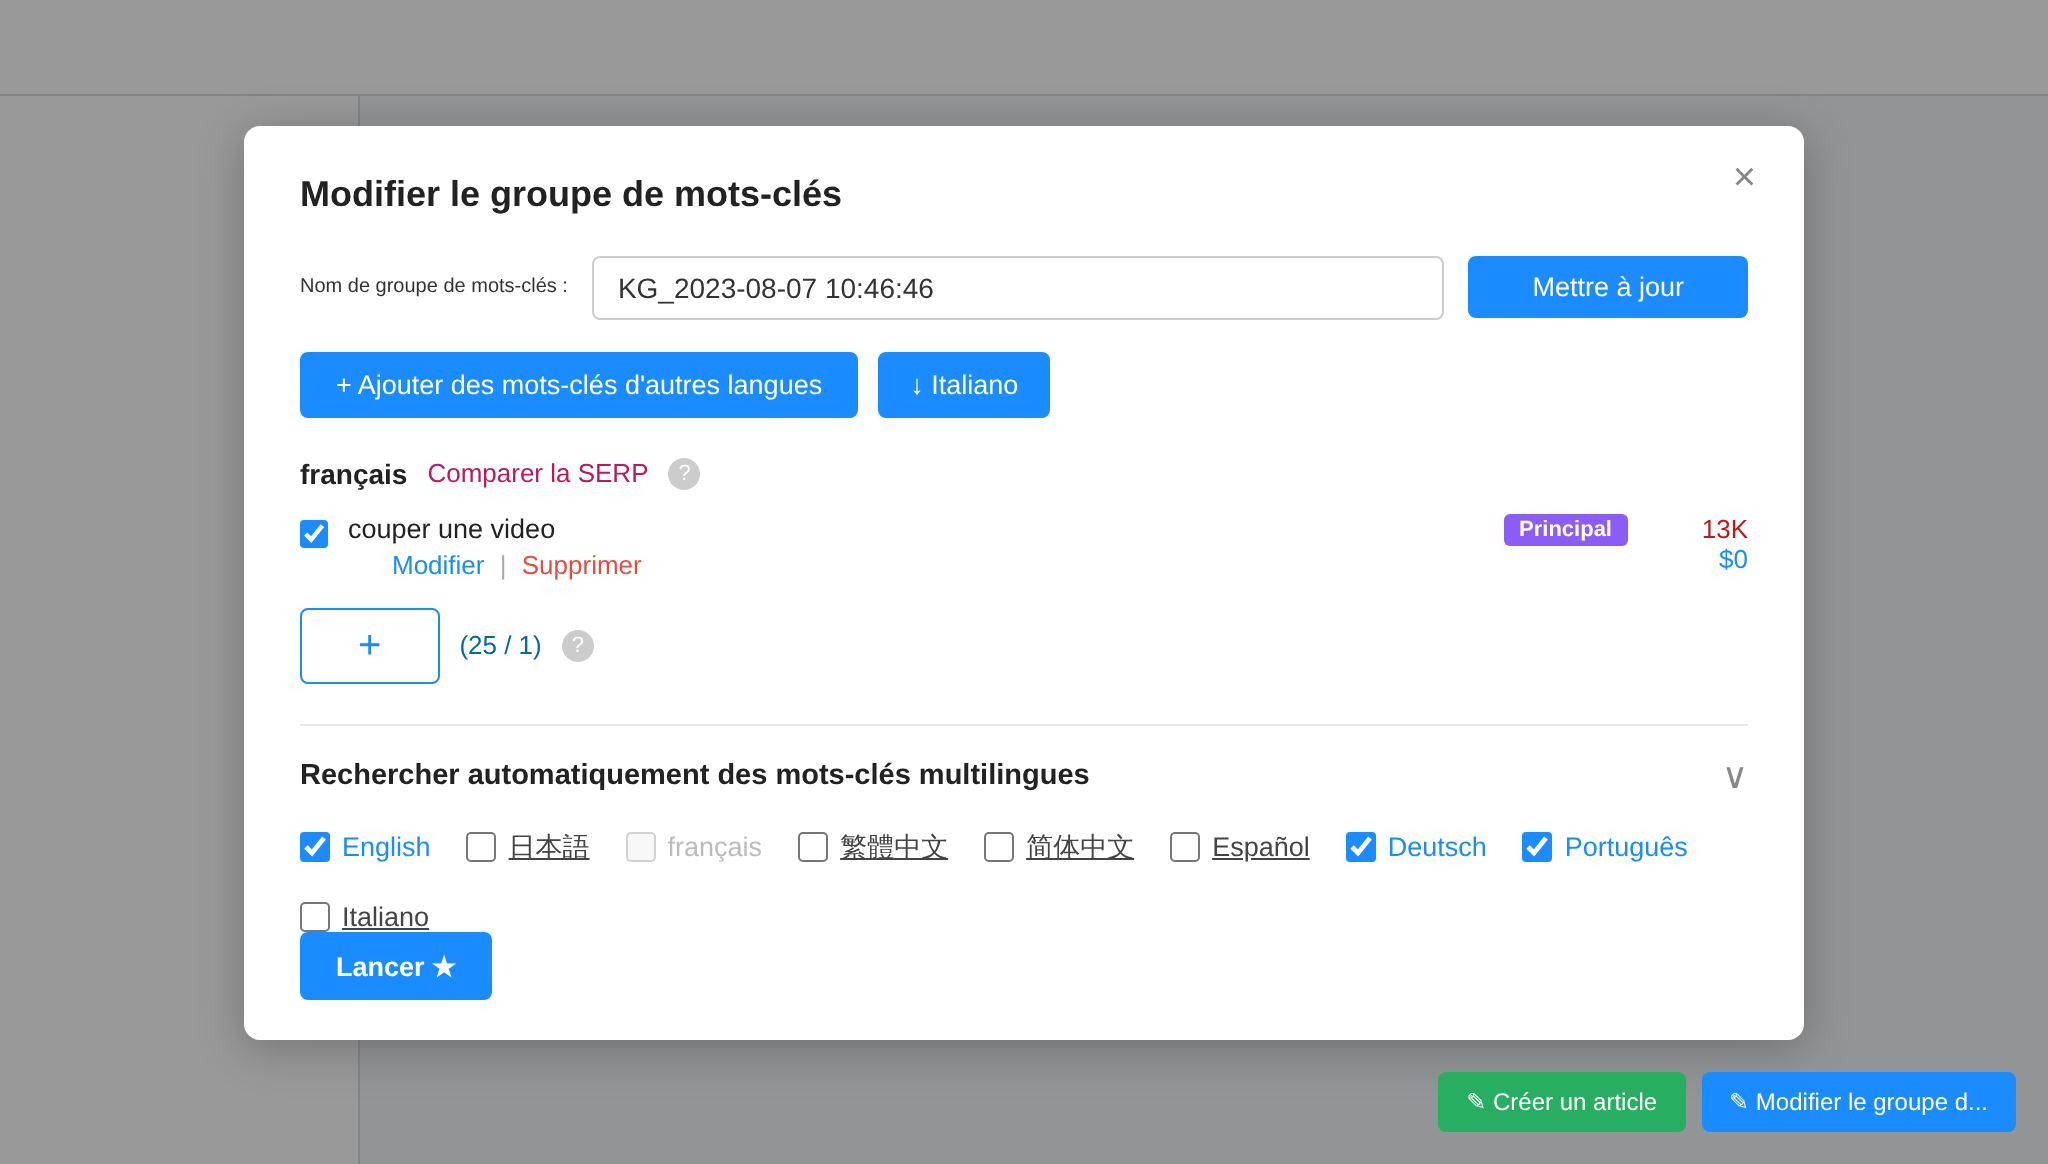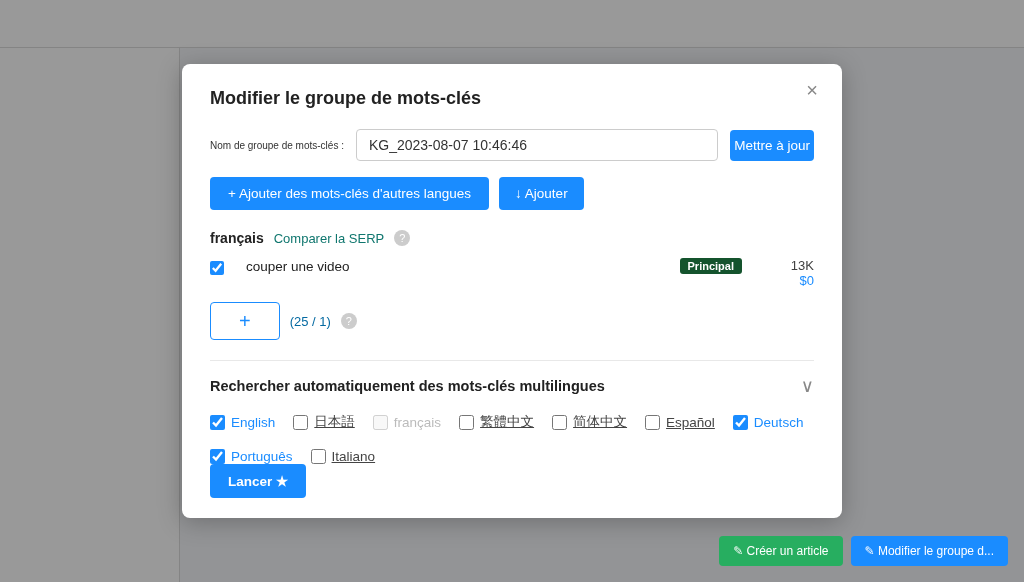--- a/index.html
+++ b/index.html
@@ -19,21 +19,21 @@
       top: 0; left: 0; right: 0; bottom: 0;
       background: rgba(0,0,0,0.4);
       display: flex;
       align-items: center;
       justify-content: center;
     }
 
     .modal {
       background: #fff;
       border-radius: 8px;
-      width: 660px;
+      width: 780px;
       max-height: 540px;
       box-shadow: 0 4px 24px rgba(0,0,0,0.25);
       position: relative;
       padding: 24px 28px 20px 28px;
       overflow-y: auto;
     }
 
     .modal-title {
       font-size: 18px;
       font-weight: 600;
@@ -76,21 +76,21 @@
       font-size: 14px;
       color: #333;
       outline: none;
     }
 
     .btn-primary {
       background: #1a8cff;
       color: #fff;
       border: none;
       border-radius: 4px;
-      padding: 8px 4px;
+      padding: 8px 32px;
       font-size: 13.5px;
       cursor: pointer;
       white-space: nowrap;
       font-weight: 500;
     }
 
     .action-row {
       display: flex;
       gap: 10px;
       margin-bottom: 20px;
@@ -133,21 +133,21 @@
     }
 
     .lang-name {
       font-size: 14px;
       font-weight: 600;
       color: #222;
     }
 
     .serp-link {
       font-size: 13px;
-      color: #0f766e;
+      color: #be185d;
       cursor: pointer;
       text-decoration: none;
       text-align: right;
     }
 
     .help-icon {
       width: 16px;
       height: 16px;
       background: #ccc;
       border-radius: 50%;
@@ -155,55 +155,55 @@
       align-items: center;
       justify-content: center;
       font-size: 11px;
       color: #fff;
       cursor: pointer;
     }
 
     .keyword-row {
       display: flex;
       align-items: flex-start;
-      gap: 22px;
+      gap: 10px;
       margin-bottom: 6px;
     }
 
     .kw-checkbox {
       margin-top: 3px;
       accent-color: #1a8cff;
       width: 14px;
       height: 14px;
     }
 
     .kw-text {
       font-size: 13.5px;
       color: #222;
       flex: 1;
     }
 
     .badge-principal {
-      background: #14532d;
+      background: #8b5cf6;
       color: #fff;
       font-size: 11px;
       padding: 2px 8px;
       border-radius: 3px;
       font-weight: 600;
       margin-left: 6px;
     }
 
     .kw-stats {
       text-align: right;
       min-width: 50px;
     }
 
     .kw-volume {
       font-size: 13px;
-      color: #404040;
+      color: #b91c1c;
       font-weight: 500;
     }
 
     .kw-cost {
       font-size: 13px;
       color: #1a8cff;
     }
 
     .kw-actions {
       margin-left: 22px;
@@ -406,36 +406,41 @@
     <button class="close-btn">×</button>
 
     <div class="field-row">
       <span class="field-label">Nom de groupe de mots-clés :</span>
       <input class="field-input" type="text" value="KG_2023-08-07 10:46:46" style="">
       <button class="btn-primary">Mettre à jour</button>
     </div>
 
     <div class="action-row">
       <button class="btn-add">+ Ajouter des mots-clés d'autres langues</button>
-      <button class="btn-export">↓ Ajouter</button>
+      <button class="btn-export">↓ Italiano</button>
     </div>
 
     <div class="section-lang">
       <div class="lang-header">
         <span class="lang-name">français</span>
         <a class="serp-link">Comparer la SERP</a>
         <span class="help-icon">?</span>
       </div>
 
       <div class="keyword-row">
         <input type="checkbox" class="kw-checkbox" checked="" style="">
         <div style="flex:1;">
           <div style="display:flex; align-items:center; gap:4px;">
             <span class="kw-text">couper une video</span>
             <span class="badge-principal">Principal</span>
+          </div>
+          <div class="kw-actions">
+            <a class="kw-edit">Modifier</a>
+            <span class="kw-sep">|</span>
+            <a class="kw-delete">Supprimer</a>
           </div>
         </div>
         <div class="kw-stats">
           <div class="kw-volume">13K</div>
           <div class="kw-cost">$0</div>
         </div>
       </div>
     </div>
 
     <div class="add-kw-row">

